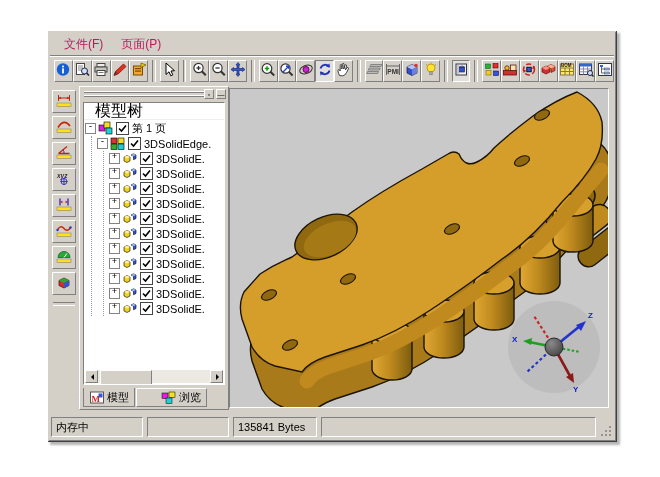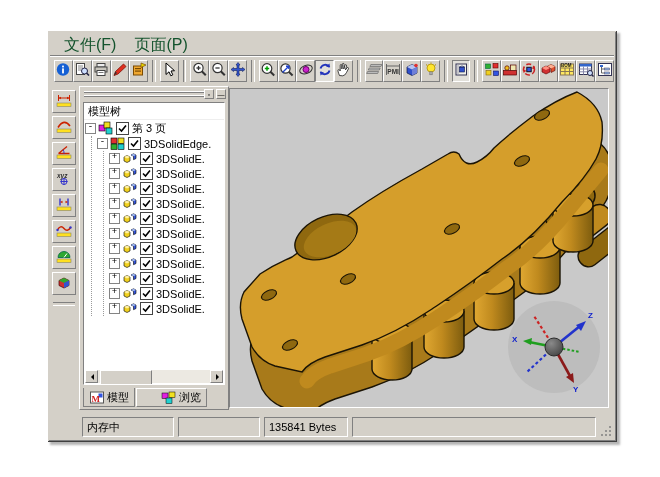--- a/index.html
+++ b/index.html
@@ -13,40 +13,40 @@
     --vpbg:#c9c9c9;
   }
   .app-window{
     position:absolute; left:47px; top:30px; width:570px; height:412px;
     background:var(--chrome);
     box-shadow: inset 1px 1px 0 var(--hi), inset -1px -1px 0 var(--dk),
                 inset 2px 2px 0 var(--chrome), inset -2px -2px 0 var(--sh),
                 3px 3px 2px rgba(120,120,120,.55);
   }
   
-  .menu-bar{position:absolute;left:3px;right:3px;top:3px;height:22px;display:flex;align-items:flex-start;gap:2px;padding-left:6px;font-size:16px;color:#14532d;}
+  .menu-bar{position:absolute;left:3px;right:3px;top:3px;height:22px;display:flex;align-items:flex-end;gap:2px;padding-left:6px;font-size:12px;color:#be185d;}
   .menu-item{padding:2px 8px;cursor:default;}
   
   .tb-row{position:absolute;left:3px;right:3px;top:25px;height:29px;border-top:1px solid var(--sh);box-shadow:inset 0 1px 0 var(--hi);display:flex;align-items:center;padding-left:4px;}
   .tb-btn{width:22px;height:22px;margin:0;padding:0;background:var(--chrome);border:1px solid;border-color:var(--hi) var(--sh) var(--sh) var(--hi);display:flex;align-items:center;justify-content:center;}
   .tb-btn.pressed{border-color:var(--sh) var(--hi) var(--hi) var(--sh);background:#e2e0da;}
   .tb-sep{width:2px;height:22px;border-left:1px solid var(--sh);border-right:1px solid var(--hi);margin:0 4px;}
   
   .main{position:absolute;left:3px;right:3px;top:54px;bottom:30px;}
   .measure-toolbar{position:absolute;left:0;top:4px;width:28px;bottom:0;display:flex;flex-direction:column;align-items:center;gap:3px;padding-top:2px;}
   .ms-btn{width:24px;height:23px;background:var(--chrome);border:1px solid;border-color:var(--hi) var(--sh) var(--sh) var(--hi);display:flex;align-items:center;justify-content:center;padding:0;}
   .ms-sep{width:22px;height:2px;border-top:1px solid var(--sh);border-bottom:1px solid var(--hi);margin-top:4px;}
   
   .tree-panel{position:absolute;left:29px;top:2px;width:148px;bottom:2px;background:var(--chrome);border:1px solid;border-color:var(--hi) var(--sh) var(--sh) var(--hi);}
   .grip-row{position:absolute;left:4px;right:24px;top:2px;height:11px;cursor:move;}
   .grip-line{height:1px;background:var(--hi);border-bottom:1px solid var(--sh);margin-top:2px;}
   .panel-btn{position:absolute;top:2px;width:10px;height:10px;background:var(--chrome);border:1px solid;border-color:var(--hi) var(--sh) var(--sh) var(--hi);padding:0;font-size:7px;line-height:7px;}
   .panel-btn.b1{right:14px;} .panel-btn.b2{right:2px;}
   .tree-box{position:absolute;left:3px;right:3px;top:15px;bottom:24px;background:#fff;border:1px solid;border-color:var(--sh) var(--hi) var(--hi) var(--sh);overflow:hidden;}
-  .tree-title{height:16px;line-height:16px;padding-left:4px;font-size:11px;color:#000;border-bottom:1px solid #eee;}
+  .tree-title{height:16px;line-height:16px;padding-left:11px;font-size:16px;color:#000;border-bottom:1px solid #eee;}
   .tree-rows{position:absolute;left:1px;right:1px;top:18px;bottom:15px;overflow:hidden;font-size:11px;}
   .tree-row{display:flex;align-items:center;height:15px;white-space:nowrap;cursor:default;}
   .exp{width:9px;height:9px;border:1px solid #848484;background:#fff;font-size:9px;line-height:7px;text-align:center;margin-right:2px;flex:0 0 9px;font-family:"Liberation Mono",monospace;color:#000;}
   .node-ico{width:16px;height:15px;margin-right:2px;flex:0 0 16px;}
   .cb{width:11px;height:11px;border:1px solid #444;background:#fff;margin-right:3px;flex:0 0 11px;display:flex;align-items:center;justify-content:center;}
   .kids{border-left:1px dotted #9a9a9a;margin-left:6px;padding-left:5px;}
   .hscroll{position:absolute;left:1px;right:1px;bottom:1px;height:13px;background:#ece9e2;display:flex;}
   .sc-btn{width:13px;height:13px;background:var(--chrome);border:1px solid;border-color:var(--hi) var(--sh) var(--sh) var(--hi);position:relative;padding:0;flex:0 0 13px;}
   .sc-btn .tri{position:absolute;top:3px;left:4px;width:0;height:0;border:3px solid transparent;}
   .sc-btn.left .tri{border-right-color:#000;left:2px;}
@@ -55,21 +55,21 @@
   .sc-thumb{position:absolute;left:2px;top:0;height:13px;width:45%;background:var(--chrome);border:1px solid;border-color:var(--hi) var(--sh) var(--sh) var(--hi);}
   .tabs{position:absolute;left:3px;bottom:2px;height:20px;display:flex;align-items:flex-end;gap:1px;font-size:11px;}
   .tab{display:flex;align-items:center;gap:2px;height:18px;padding:0 5px;background:var(--chrome);}
   .tab.active{border:1px solid var(--sh);border-top:none;}
   .tab.inactive{border:1px solid;border-color:var(--hi) var(--sh) var(--sh) var(--hi);height:17px;padding-left:24px;}
   
   .viewport{position:absolute;left:179px;top:4px;width:378px;height:318px;background:var(--vpbg);border:1px solid;border-color:var(--sh) var(--hi) var(--hi) var(--sh);overflow:hidden;}
   .viewport svg.model{position:absolute;left:0;top:0;}
   .axis-triad{position:absolute;left:276px;top:210px;width:96px;height:96px;}
   
-  .status-bar{position:absolute;left:3px;right:3px;bottom:3px;height:25px;display:flex;align-items:center;gap:4px;padding:0 1px;margin-left:31px;}
+  .status-bar{position:absolute;left:3px;right:3px;bottom:3px;height:25px;display:flex;align-items:center;gap:4px;padding:0 1px;}
   .st-cell{height:18px;line-height:18px;border:1px solid;border-color:var(--sh) var(--hi) var(--hi) var(--sh);background:var(--chrome);font-size:11px;padding-left:4px;overflow:hidden;white-space:nowrap;}
   .st-grip{width:13px;height:13px;align-self:flex-end;margin-bottom:2px;}
 </style>
 </head>
 <body>
 
 <div class="app-window">
 
   <div class="menu-bar">
       <div class="menu-item">文件(F)</div>
@@ -372,21 +372,21 @@
               <span class="node-ico"><svg viewBox="0 0 16 15" width="16" height="15" xmlns="http://www.w3.org/2000/svg">
                   <rect x="1" y="4" width="6" height="6" fill="#e020e0" stroke="#000" stroke-width="0.6"></rect>
                   <rect x="6" y="1" width="6" height="6" fill="#f0e020" stroke="#000" stroke-width="0.6"></rect>
                   <rect x="8" y="7" width="6" height="6" fill="#20d0d0" stroke="#000" stroke-width="0.6"></rect>
                 </svg></span>
               <span class="cb">
                 <svg width="9" height="9" viewBox="0 0 9 9">
                   <polyline points="1,4.5 3.5,7 8,1.5" fill="none" stroke="#000" stroke-width="1.6"></polyline>
                 </svg>
               </span>
-              <span>第 3 页</span>
+              <span>第 1 页</span>
             </div>
             <div class="kids">
               <div class="tree-row">
                 <span class="exp">-</span>
                 <span class="node-ico"><svg viewBox="0 0 16 15" width="16" height="15" xmlns="http://www.w3.org/2000/svg">
                     <rect x="1" y="2" width="6" height="5.5" fill="#e03030" stroke="#000" stroke-width="0.6"></rect>
                     <rect x="8" y="2" width="6" height="5.5" fill="#f0e020" stroke="#000" stroke-width="0.6"></rect>
                     <rect x="1" y="8" width="6" height="5.5" fill="#30b030" stroke="#000" stroke-width="0.6"></rect>
                     <rect x="8" y="8" width="6" height="5.5" fill="#20d0d0" stroke="#000" stroke-width="0.6"></rect>
                   </svg></span>

